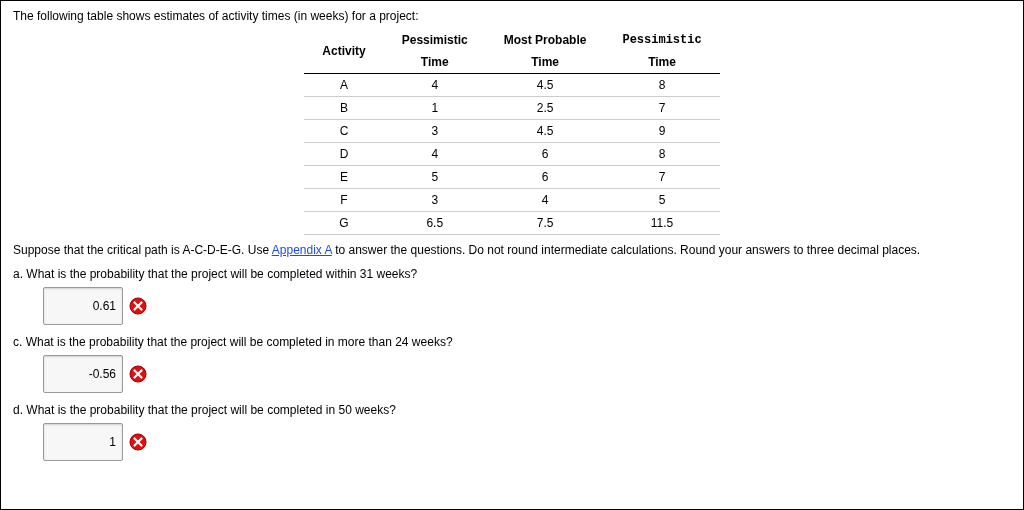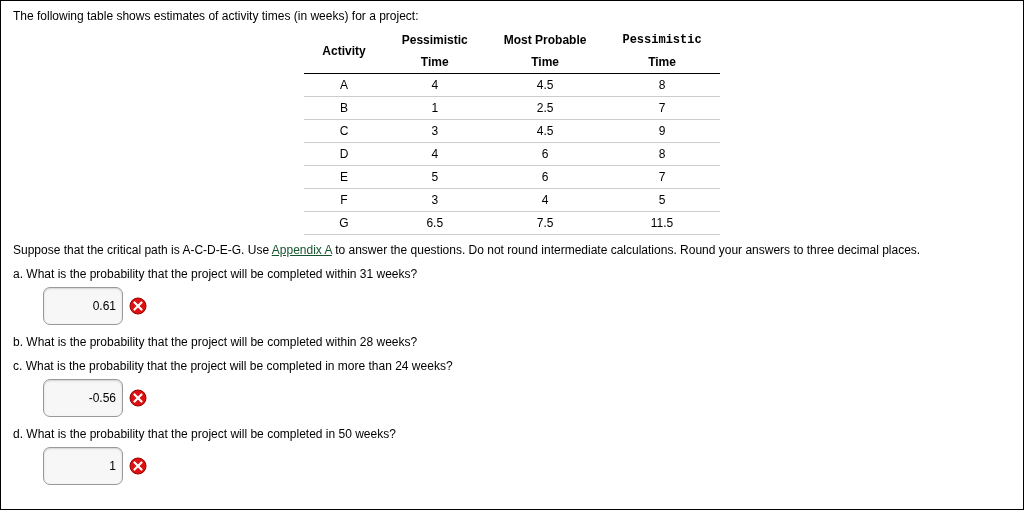--- a/index.html
+++ b/index.html
@@ -25,29 +25,29 @@
     padding: 4px 18px;
     text-align: center;
     border-bottom: 1px solid #000;
   }
   table.activity td {
     padding: 4px 18px;
     text-align: center;
     border-bottom: 1px solid #ccc;
   }
   .suppose { margin-bottom: 10px; }
-  .link { color: #14532d; }
+  .link { color: #1d4ed8; }
   .qa-block { margin-bottom: 10px; }
   .qa-text { margin-bottom: 6px; }
   .answer-row { display: flex; align-items: center; gap: 6px; padding-left: 30px; }
   .answer-input {
     width: 80px;
     height: 22px;
     border: 1px solid #999;
-    border-radius: 7px;
+    border-radius: 2px;
     background: #f7f7f7;
     text-align: right;
     padding: 18px 6px;
     font-size: 12px;
     font-family: inherit;
     box-shadow: inset 0 1px 2px rgba(0,0,0,0.15);
   }
   .wrong-icon {
     width: 18px;
     height: 18px;
@@ -135,21 +135,20 @@
     <span class="wrong-icon">
       <svg width="18" height="18" viewBox="0 0 18 18">
           <circle cx="9" cy="9" r="8" fill="#d11" stroke="#900" stroke-width="1"></circle>
           <path d="M5.5 5.5 L12.5 12.5 M12.5 5.5 L5.5 12.5" stroke="#fff" stroke-width="2.2" stroke-linecap="round"></path>
         </svg>
     </span>
   </div>
 </div>
 
 <div class="qa-block">
-  <div class="qa-text">b. What is the probability that the project will be completed within 28 weeks?</div>
 </div>
 
 <div class="qa-block">
   <div class="qa-text">c. What is the probability that the project will be completed in more than 24 weeks?</div>
   <div class="answer-row">
     <input class="answer-input" value="-0.56" style="">
     <span class="wrong-icon">
       <svg width="18" height="18" viewBox="0 0 18 18">
           <circle cx="9" cy="9" r="8" fill="#d11" stroke="#900" stroke-width="1"></circle>
           <path d="M5.5 5.5 L12.5 12.5 M12.5 5.5 L5.5 12.5" stroke="#fff" stroke-width="2.2" stroke-linecap="round"></path>

